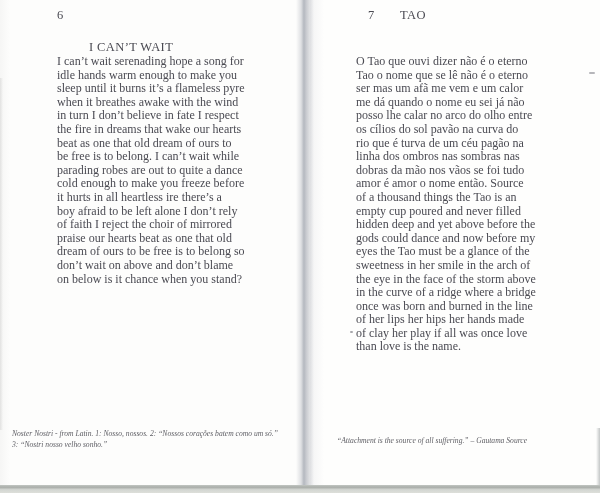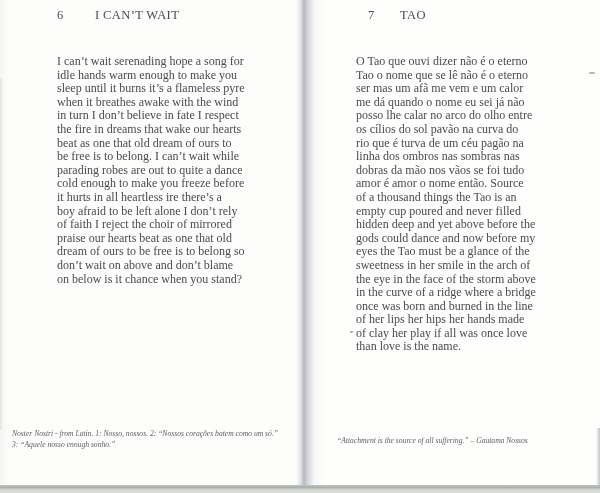--- a/index.html
+++ b/index.html
@@ -35,21 +35,21 @@
   }
   .header-num, .header-title {
     position: absolute;
     top: 8px;
     font-size: 12.5px;
     line-height: 14px;
     letter-spacing: 0.4px;
     color: #4a4a52;
   }
   .num-left   { left: 57px; }
-  .title-left { left: 95px; }
+  .title-left { left: 89px; margin-top: 32px; }
   .num-right  { left: 368px; }
   .title-right{ left: 400px; }
   .poem {
     position: absolute;
     top: 55px;
     font-size: 12px;
     line-height: 13.6px;
     color: #4a4a52;
     white-space: pre-line;
   }
@@ -174,23 +174,23 @@
 cold enough to make you freeze before
 it hurts in all heartless ire there’s a
 boy afraid to be left alone I don’t rely
 of faith I reject the choir of mirrored
 praise our hearts beat as one that old
 dream of ours to be free is to belong so
 don’t wait on above and don’t blame
 on below is it chance when you stand?</div>
 
   <div class="footnote footnote-left">Noster Nostri - from Latin. 1: Nosso, nossos. 2: “Nossos corações batem como um só.”
-3: “Aquele nosso enough sonho.”</div>
+3: “Nostri nosso velho sonho.”</div>
 
-  <div class="footnote footnote-right">“Attachment is the source of all suffering.” – Gautama Nossos</div>
+  <div class="footnote footnote-right">“Attachment is the source of all suffering.” – Gautama Source</div>
 
   <div class="gutter"></div>
   <div class="left-edge"></div>
   <div class="right-edge"></div>
   <div class="bottom-edge"></div>
   <div class="speck-dash"></div>
   <div class="speck-dot"></div>
 
 </div>
 

